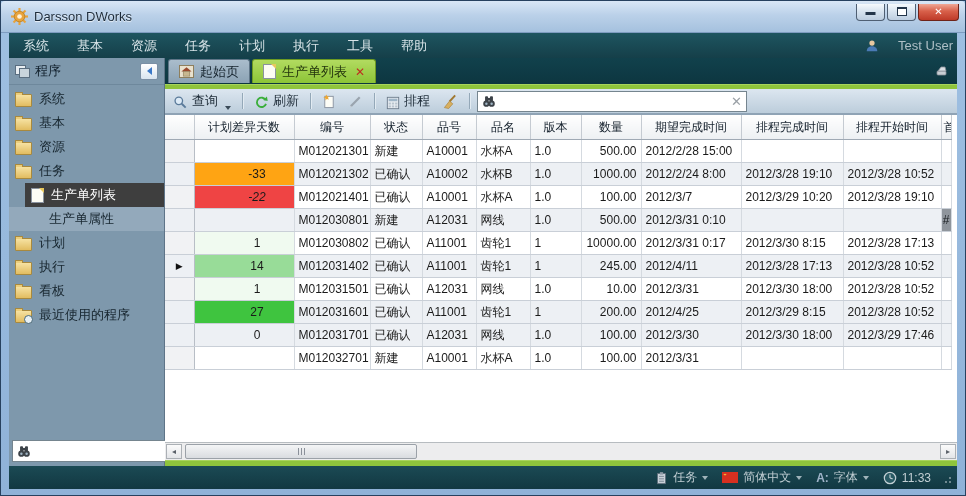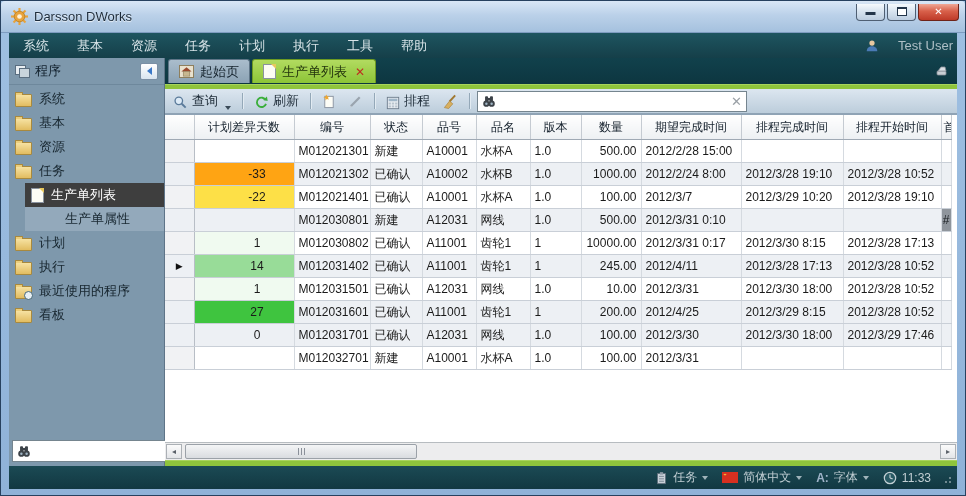--- a/index.html
+++ b/index.html
@@ -47,21 +47,21 @@
   .side-header{height:26px;display:flex;align-items:center;padding:0 6px;gap:6px;border-bottom:1px solid #6E889C;}
   .side-header .hdr-label{color:#13222E;}
   .collapse-btn{margin-left:auto;width:16px;height:15px;background:linear-gradient(#fff,#D8E4F0);
     border:1px solid #7A8FA5;border-radius:2px;display:flex;align-items:center;justify-content:center;}
   .collapse-btn .tri{width:0;height:0;border-top:4px solid transparent;border-bottom:4px solid transparent;border-right:5px solid #3A78C8;}
   .side-items{flex:1;overflow:hidden;padding-top:2px;}
   .side-item{height:24px;display:flex;align-items:center;gap:7px;padding:0 6px;color:#17262F;cursor:default;}
   .side-item.lv1{padding-left:22px;}
   .side-item.lv2{padding-left:40px;}
   .side-item.selected{background:#3E3E3E;color:#FFFFFF;margin-left:16px;padding-left:6px;}
-  .side-item.hl{background:#93A9BB;margin-left:16px;font-family:Liberation Serif, serif;}
+  .side-item.hl{background:#93A9BB;font-family:Liberation Serif, serif;}
   .side-search{height:26px;display:flex;align-items:center;padding:2px 3px;}
   .search-box{flex:1;height:20px;background:#fff;border:1px solid #75858F;display:flex;align-items:center;padding:0 4px;gap:4px;}
   .search-box input{flex:1;border:none;outline:none;height:16px;font-size:12px;background:transparent;min-width:10px;}
   .clear-x{color:#9AA0A6;font-weight:bold;font-size:13px;line-height:1;}
   
   .ic-folder{width:15px;height:11px;background:linear-gradient(#F6E2A2,#E2BC60);border:1px solid #A8893E;border-radius:1px;position:relative;margin-top:3px;flex:none;}
   .ic-folder::before{content:"";position:absolute;top:-3px;left:-1px;width:6px;height:2px;background:#ECCE7C;border:1px solid #A8893E;border-bottom:none;border-radius:1px 1px 0 0;}
   .ic-doc{width:11px;height:13px;background:#FCFCF4;border:1px solid #8A93A0;position:relative;flex:none;}
   .ic-doc::before{content:"";position:absolute;right:-1px;top:-1px;border-style:solid;border-width:0 5px 5px 0;border-color:transparent #E8C85C transparent transparent;}
   .ic-fclock{position:relative;}
@@ -222,26 +222,26 @@
         </div>
         <div class="side-item lv0">
           <span class="icon ic-folder"></span>
           <span>计划</span>
         </div>
         <div class="side-item lv0">
           <span class="icon ic-folder"></span>
           <span>执行</span>
         </div>
         <div class="side-item lv0">
+          <span class="icon ic-folder"></span>
+          <span>看板</span>
+        </div>
+        <div class="side-item lv0">
           <span class="icon ic-folder ic-fclock"></span>
           <span>最近使用的程序</span>
-        </div>
-        <div class="side-item lv0">
-          <span class="icon ic-folder"></span>
-          <span>看板</span>
         </div>
       </div>
     <div class="side-search">
       <div class="search-box">
         <span class="icon">
           <svg width="14" height="13" viewBox="0 0 16 14">
             <rect x="3.5" y="1" width="3.4" height="6" rx="1" fill="#3C4248"></rect>
             <rect x="9.1" y="1" width="3.4" height="6" rx="1" fill="#3C4248"></rect>
             <rect x="6.5" y="3" width="3" height="3" fill="#3C4248"></rect>
             <circle cx="5" cy="9.5" r="3.6" fill="#3C4248"></circle>
@@ -421,21 +421,21 @@
               <td>水杯B</td>
               <td>1.0</td>
               <td class="c-num">1000.00</td>
               <td>2012/2/24 8:00</td>
               <td>2012/3/28 19:10</td>
               <td>2012/3/28 10:52</td>
               <td class="c-last"></td>
             </tr>
             <tr>
               <td class="c-sel"></td>
-              <td class="c-diff" style="background: #fde047;">-22</td>
+              <td class="c-diff" style="background: #ef4444; font-style: italic;">-22</td>
               <td>M012021401</td>
               <td>已确认</td>
               <td>A10001</td>
               <td>水杯A</td>
               <td>1.0</td>
               <td class="c-num">100.00</td>
               <td>2012/3/7</td>
               <td>2012/3/29 10:20</td>
               <td>2012/3/28 19:10</td>
               <td class="c-last"></td>

